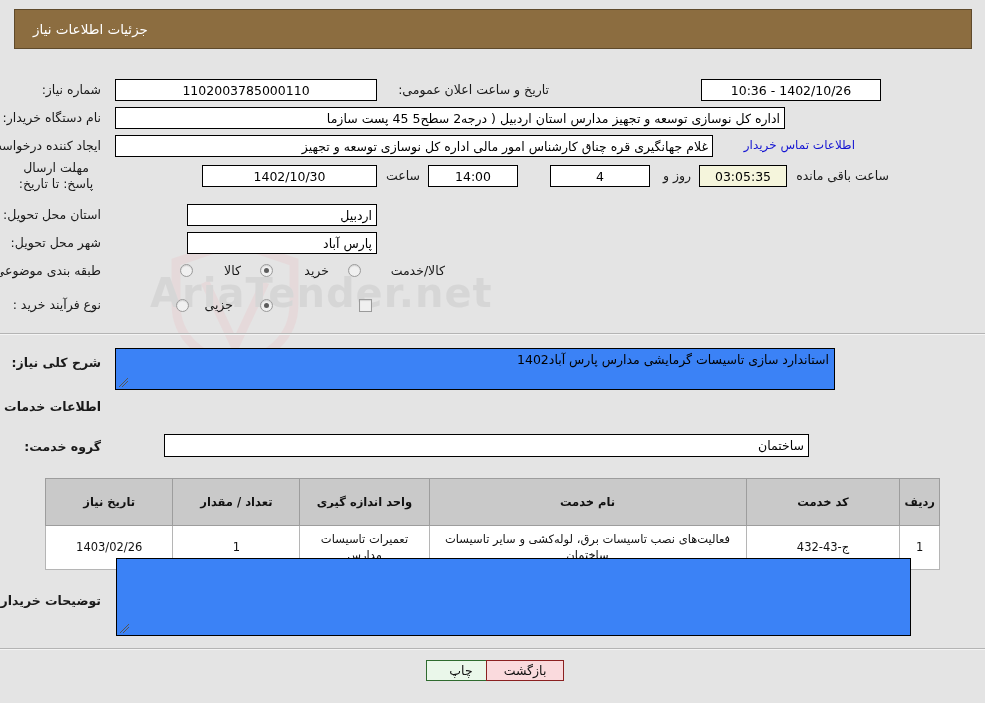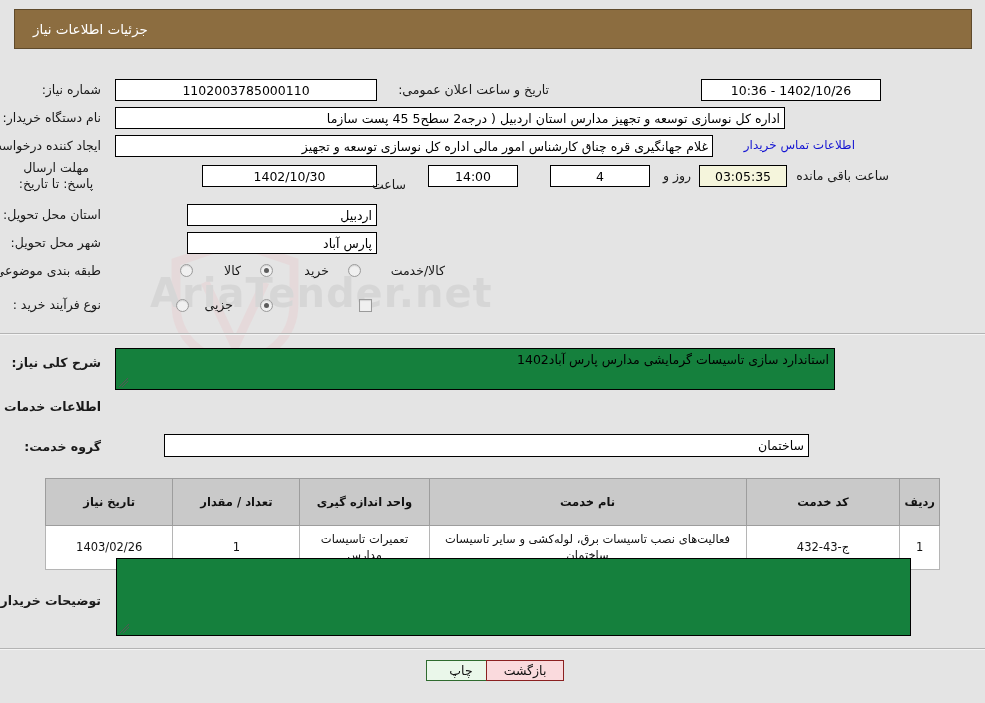--- a/index.html
+++ b/index.html
@@ -71,21 +71,21 @@
     content: ""; position: absolute; left: 3px; top: 3px;
     width: 5px; height: 5px; border-radius: 50%; background: #5c5c5c;
   }
   .cbx {
     position: absolute; width: 13px; height: 13px;
     background: #f0f0f0; border: 1px solid #9a9a9a; box-shadow: inset 0 1px 1px rgba(0,0,0,.12);
   }
 
   
   .ta {
-    position: absolute; background: #15803d; border: 1px solid #000;
+    position: absolute; background: #3b82f6; border: 1px solid #000;
     font-size: 12.5px; color: #000; padding: 3px 5px; direction: rtl;
     text-align: right; overflow: hidden;
   }
   .ta .grip {
     position: absolute; left: 2px; bottom: 1px; width: 11px; height: 11px;
   }
 
   
   table.grid {
     position: absolute; border-collapse: collapse; direction: rtl;
@@ -134,21 +134,21 @@
 
   <div class="lbl" style="right:884px; top:110px;">نام دستگاه خریدار:</div>
   <div class="fld start" style="right:200px; top:107px; width:670px; height:22px;">اداره کل نوسازی   توسعه و تجهیز مدارس استان اردبیل ( درجه2  سطح5  45 پست سازما</div>
 
   <div class="lbl" style="right:884px; top:138px;">ایجاد کننده درخواست:</div>
   <div class="fld start" style="right:272px; top:135px; width:598px; height:22px;">غلام جهانگیری قره چناق کارشناس امور مالی اداره کل نوسازی   توسعه و تجهیز</div>
   <div class="link" style="right:130px; top:138px;">اطلاعات تماس خریدار</div>
 
   <div class="lbl" style="right:884px; top:160px; line-height:1.25; white-space:normal; width:90px; text-align:center;">مهلت ارسال پاسخ: تا تاریخ:</div>
   <div class="fld center" style="right:608px; top:165px; width:175px; height:22px;">1402/10/30</div>
-  <div class="lbl" style="right:579px; top:168px;margin-top:9px;">ساعت</div>
+  <div class="lbl" style="right:565px; top:168px;">ساعت</div>
   <div class="fld center" style="right:467px; top:165px; width:90px; height:22px;">14:00</div>
   <div class="fld center" style="right:335px; top:165px; width:100px; height:22px;">4</div>
   <div class="lbl" style="right:294px; top:168px;">روز و</div>
   <div class="fld center cream" style="right:198px; top:165px; width:88px; height:22px;">03:05:35</div>
   <div class="lbl" style="right:96px; top:168px;">ساعت باقی مانده</div>
 
   <div class="lbl" style="right:884px; top:207px;">استان محل تحویل:</div>
   <div class="fld start" style="right:608px; top:204px; width:190px; height:22px;">اردبیل</div>
 
   <div class="lbl" style="right:884px; top:235px;">شهر محل تحویل:</div>

